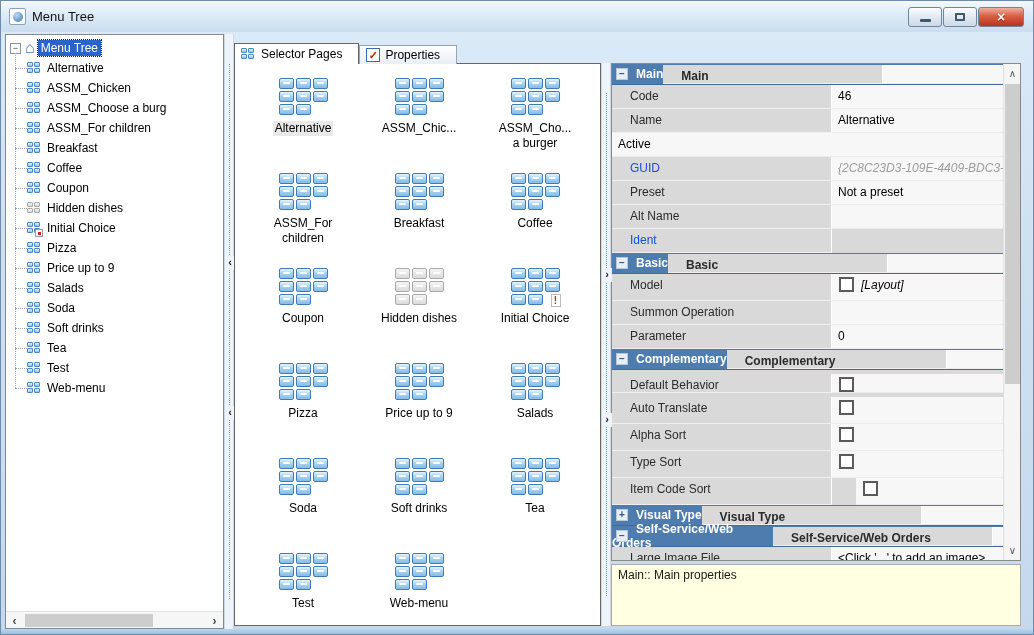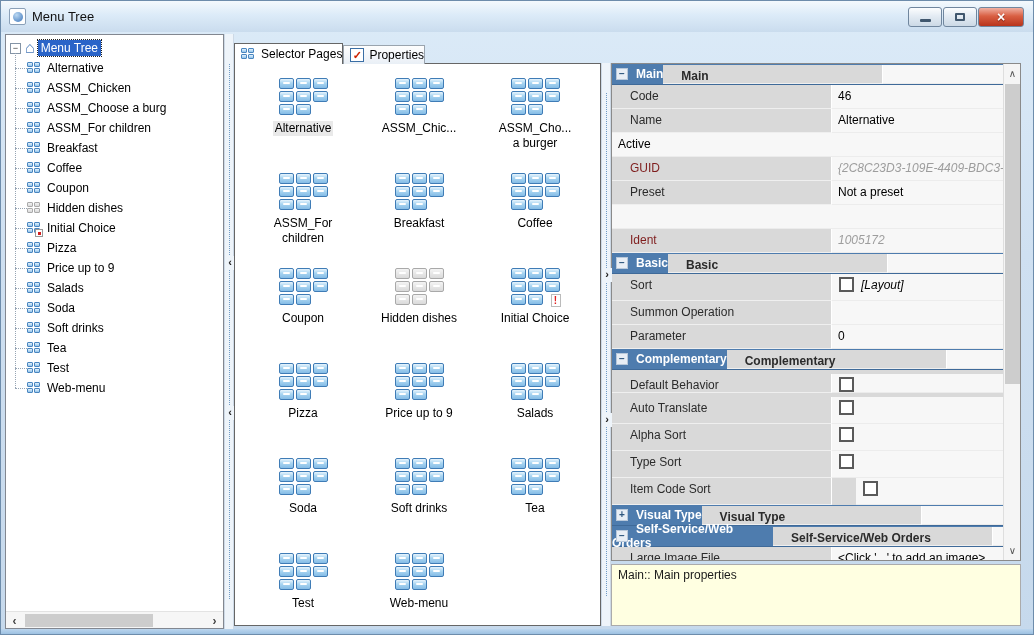--- a/index.html
+++ b/index.html
@@ -52,21 +52,21 @@
   .vsplit{position:absolute;width:10px;background:#eef4fa;border-left:1px solid #cdd9e6;border-right:1px solid #cdd9e6;}
   .vsplit::before{content:"";position:absolute;left:4px;top:30px;bottom:30px;border-left:1px dotted #6f9bc6;}
   .split-left{left:223px;top:33px;height:595px;}
   .split-right{left:600px;top:62px;height:563px;}
   .vs-arrow{position:absolute;left:0;width:10px;height:14px;color:#222;font-size:11px;font-weight:bold;
     line-height:13px;text-align:center;background:inherit;z-index:2;}
   .vs-a1{top:222px;}.vs-a2{top:372px;}
   .split-right .vs-a1{top:205px;}.split-right .vs-a2{top:350px;}
   
   .tab-strip{position:absolute;left:233px;top:42px;height:21px;display:flex;align-items:flex-end;z-index:3;}
-  .tab{display:flex;align-items:center;padding:2px 0 2px 6px;font-size:12px;color:#000;
+  .tab{display:flex;align-items:center;padding:2px 16px 2px 6px;font-size:12px;color:#000;
     border:1px solid #9aa4ae;border-bottom:none;background:linear-gradient(#fefefe,#e9eff6);height:19px;}
   .tab.active{background:#fff;border-color:#666;height:21px;position:relative;z-index:4;}
   .tab-icon-grid{width:15px;height:13px;display:grid;grid-template-columns:6px 6px;grid-auto-rows:5px;gap:1px;margin-right:5px;}
   .tab-icon-grid i{border:1px solid #4a86c0;border-radius:1px;background:linear-gradient(#e3f2fc,#93c3ea);}
   .tab-icon-check{width:14px;height:14px;border:1px solid #3a6ea5;background:#fff;margin-right:5px;
     color:#cc2200;font-size:11px;font-weight:bold;line-height:12px;text-align:center;}
   
   .icon-panel{position:absolute;left:233px;top:62px;width:367px;height:563px;background:#fff;
     border:1px solid #666;overflow:hidden;z-index:2;}
   .icon-grid{display:grid;grid-template-columns:repeat(3,116px);grid-auto-rows:95px;padding:14px 0 0 10px;}
@@ -96,21 +96,21 @@
   .pg-item[data-kind="row"]{display:flex;height:24px;font-size:12px;}
   .pg-item[data-kind="row"][data-vtype="checkbox"]{height:27px;}
   .pg-label{flex:0 0 220px;background:#d9d9d9;border-bottom:1px solid #efefef;border-right:1px solid #fff;
     padding:4px 4px 0 18px;color:#2b2b2b;overflow:hidden;white-space:nowrap;}
   .pg-valcell{flex:1;background:#f7f7f7;border-bottom:1px solid #ececec;padding:4px 4px 0 6px;
     display:flex;align-items:flex-start;overflow:hidden;white-space:nowrap;}
   .pg-cb{display:none;}
   .pg-item[data-vtype="checkbox"] .pg-cb{display:inline-block;width:15px;height:15px;background:#fff;
     border:2px solid #5a5a5a;margin:-1px 7px 0 1px;flex:0 0 15px;}
   .pg-vtext{color:#000;}
-  .pg-item[data-variant="disabled"] .pg-label{color:#7f1d1d;}
+  .pg-item[data-variant="disabled"] .pg-label{color:#1d4ed8;}
   .pg-item[data-variant="disabled"] .pg-vtext{color:#9d9d9d;font-style:italic;}
   .pg-item[data-variant="italic-value"] .pg-vtext{font-style:italic;}
   .pg-vscroll{position:absolute;right:0;top:0;width:17px;height:100%;background:#f5f5f5;border-left:1px solid #dedede;}
   .vsb-arrow{position:absolute;left:0;width:17px;height:17px;color:#555;font-size:10px;
     display:flex;align-items:center;justify-content:center;}
   .vsb-up{top:1px;}.vsb-down{bottom:1px;}
   .vsb-thumb{position:absolute;left:1px;top:20px;width:15px;height:300px;background:#cdcdcd;}
   
   .desc-box{position:absolute;left:610px;top:563px;width:410px;height:62px;background:#ffffe1;
     border:1px solid #ababab;padding:3px 6px;font-size:12px;color:#1a1a1a;}
@@ -696,56 +696,53 @@
           <span class="pg-valcell">
 
             <span class="pg-vtext">Not a preset</span>
           </span>
         </div>
       </div>
 
       <div class="pg-item" data-kind="row" data-vtype="text" data-variant="normal">
 
         <div class="rowc" style="display:flex;flex:1;">
+          <span class="pg-label">Alt Name</span>
           <span class="pg-valcell">
 
             <span class="pg-vtext"></span>
           </span>
         </div>
       </div>
 
       <div class="pg-item" data-kind="row" data-vtype="text" data-variant="disabled">
 
         <div class="rowc" style="display:flex;flex:1;">
           <span class="pg-label">Ident</span>
-          <span class="pg-valcell">
-
-            <span class="pg-vtext">1005172</span>
-          </span>
         </div>
       </div>
 
       <div class="pg-item" data-kind="section" data-vtype="" data-variant="normal">
         <div class="sec">
           <span class="pg-exp">−</span>
           <span class="sec-t">Basic</span>
         </div>
         <div class="rowc" style="display:flex;flex:1;">
           <span class="pg-label">Basic</span>
           <span class="pg-valcell">
 
             <span class="pg-vtext"></span>
           </span>
         </div>
       </div>
 
       <div class="pg-item" data-kind="row" data-vtype="checkbox" data-variant="italic-value">
 
         <div class="rowc" style="display:flex;flex:1;">
-          <span class="pg-label">Sort</span>
+          <span class="pg-label">Model</span>
           <span class="pg-valcell">
             <span class="pg-cb"></span>
             <span class="pg-vtext">[Layout]</span>
           </span>
         </div>
       </div>
 
       <div class="pg-item" data-kind="row" data-vtype="text" data-variant="normal">
 
         <div class="rowc" style="display:flex;flex:1;">

